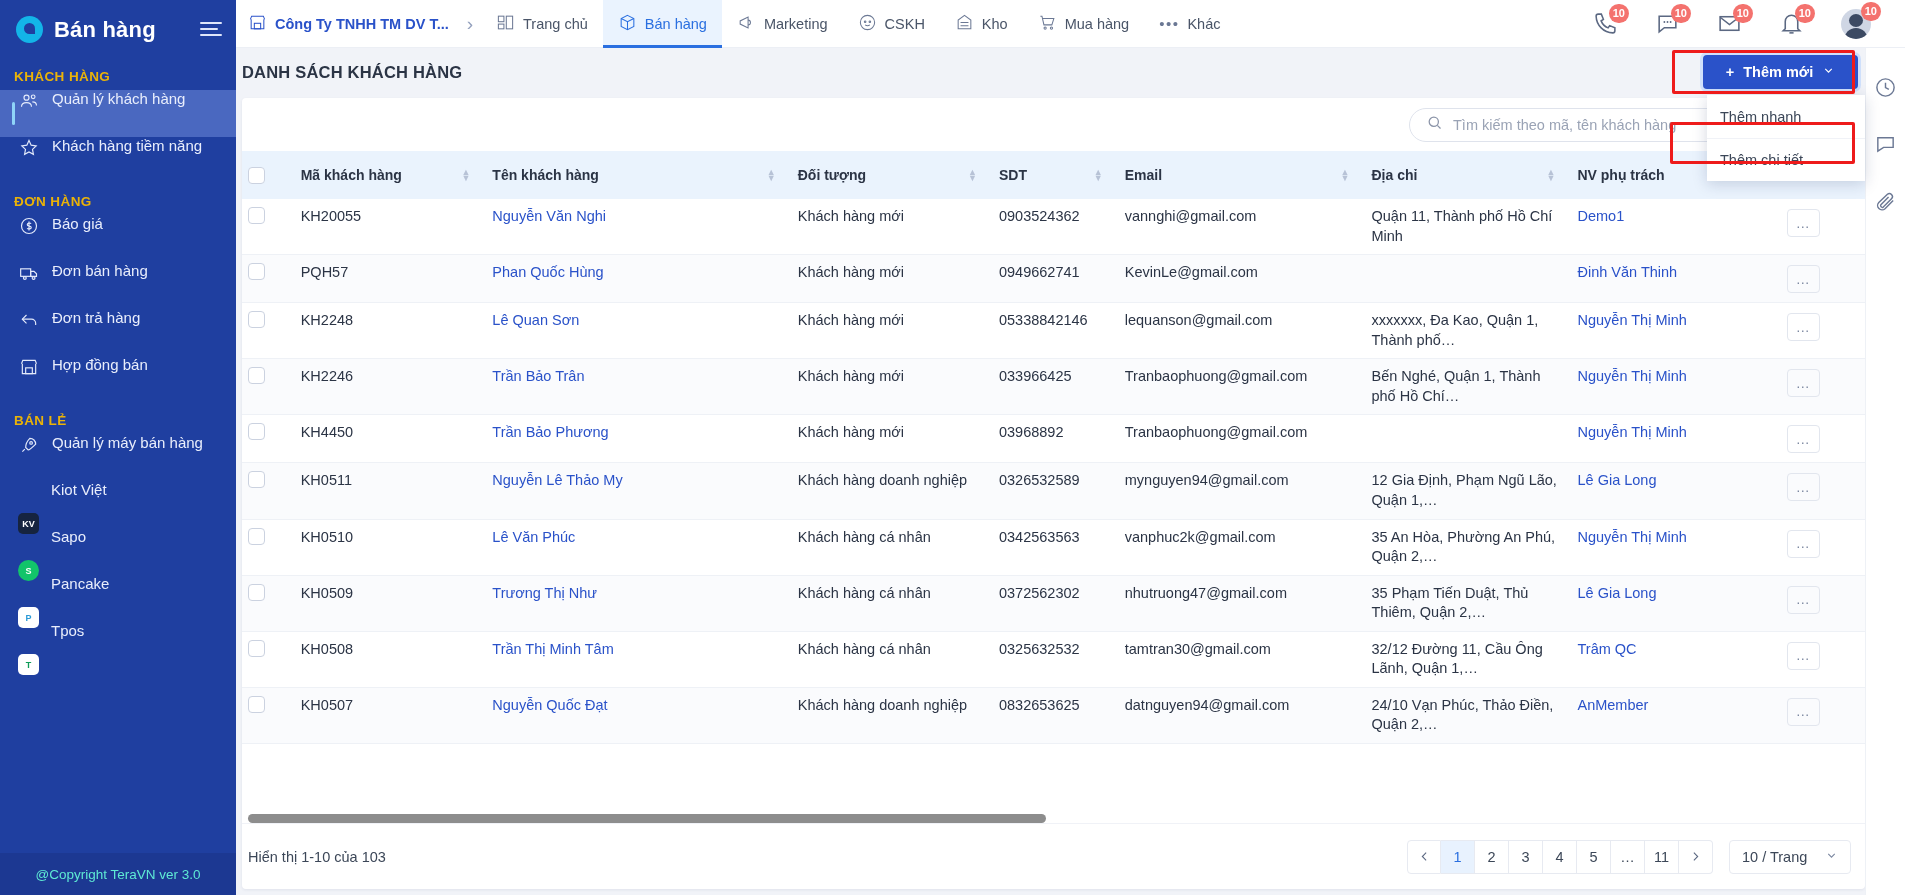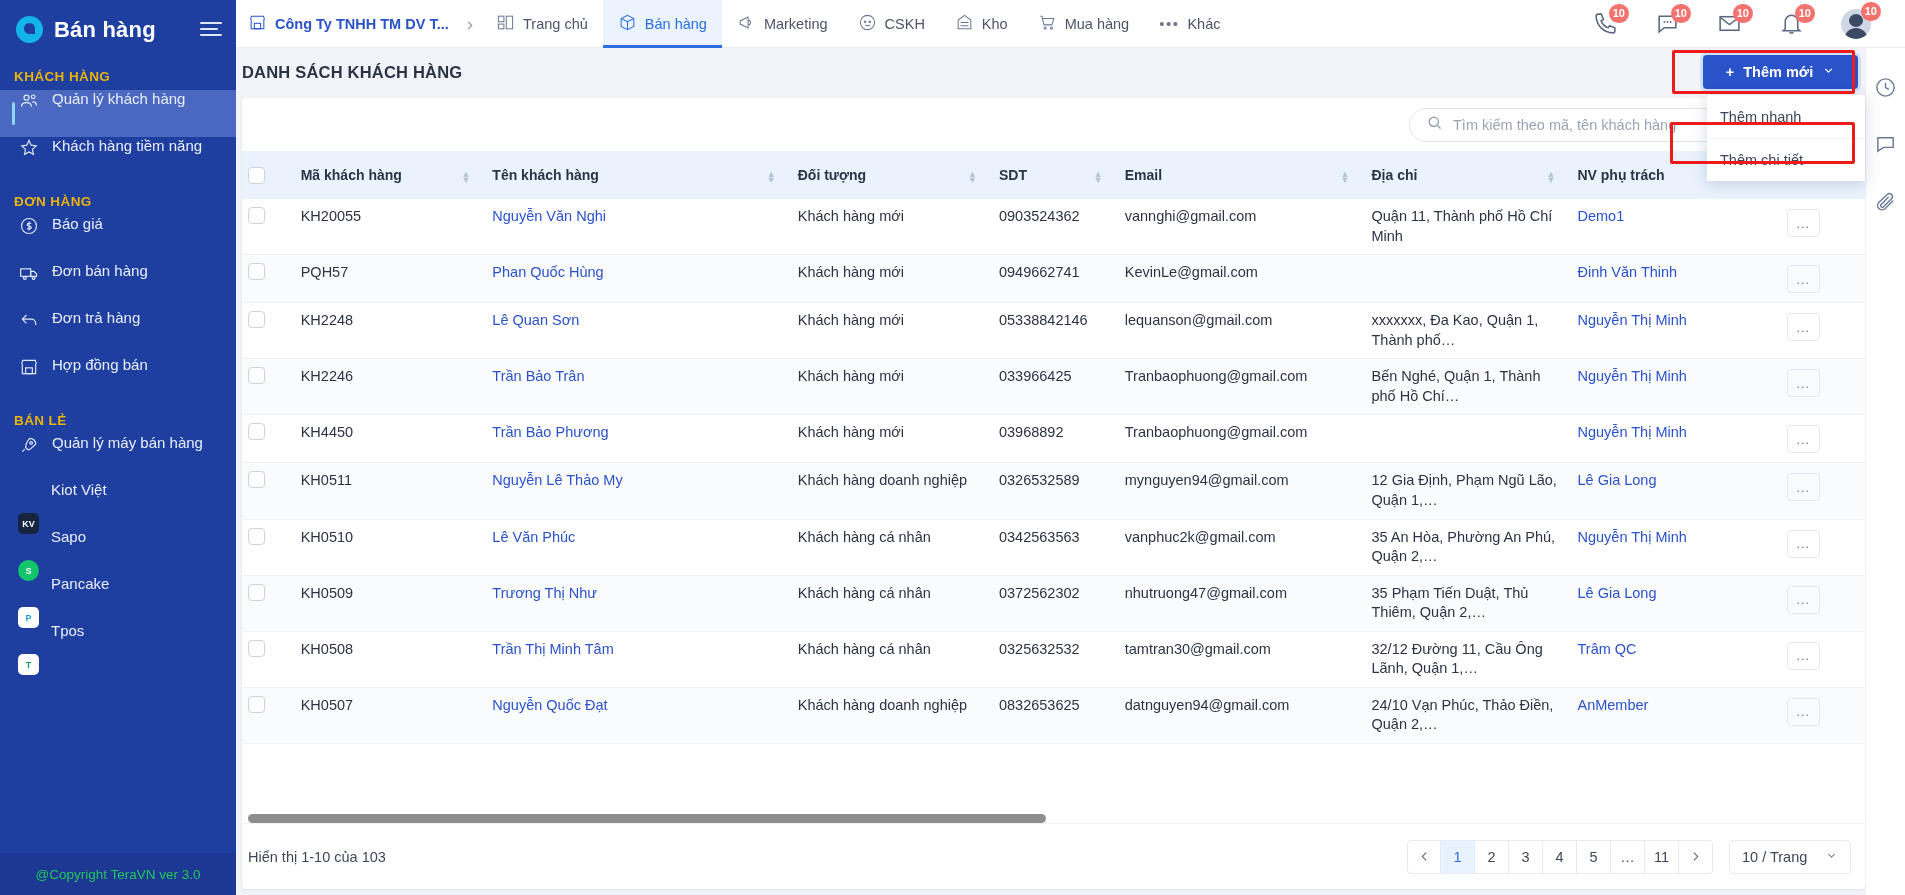--- a/index.html
+++ b/index.html
@@ -56,21 +56,21 @@
     width: 3px; height: 23px; background: #8fd4f8; border-radius: 2px;
   }
   .sb-ico { width: 22px; height: 22px; flex: 0 0 22px; display: flex; align-items: center; justify-content: center; }
   .sb-ico svg { width: 20px; height: 20px; stroke: #e3eafb; fill: none; stroke-width: 1.4; }
   .appico { width: 21px; height: 21px; border-radius: 5px; flex: 0 0 21px;
             display: flex; align-items: center; justify-content: center;
             font-size: 9px; font-weight: bold; color: #fff; margin-top: 32px; }
   .sb-copy {
     position: absolute; bottom: 0; left: 0; right: 0; height: 42px;
     background: #1c3892; display: flex; align-items: center; justify-content: center;
-    font-size: 13.5px; color: #22c55e;
+    font-size: 13.5px; color: #5eead4;
   }
 
   
   .main { flex: 1; height: 895px; position: relative; background: #f1f3f8; overflow: hidden; }
 
   .topbar {
     height: 48px; background: #fff; display: flex; align-items: center;
     padding-left: 6px; gap: 0px; position: relative;
     border-bottom: 1px solid #eceff5;
   }
@@ -120,21 +120,21 @@
                      font-family: "Liberation Sans", sans-serif; background: transparent; }
   .searchbox input::placeholder { color: #9aa3b5; }
 
   
   .tablewrap { position: absolute; left: 0; right: 0; top: 53px; bottom: 72px; overflow: hidden; }
   table { width: 100%; border-collapse: collapse; table-layout: fixed; }
   thead th {
     background: #eaf3fd; height: 48px; text-align: left; font-size: 14px; font-weight: bold;
     color: #2b3445; padding: 0 6px; vertical-align: middle; white-space: nowrap;
   }
-  thead th .thwrap { display: flex; align-items: flex-end; gap: 16px; }
+  thead th .thwrap { display: flex; align-items: center; gap: 16px; }
   .sorter { margin-left: auto; display: flex; flex-direction: column; line-height: 6px; color: #b7c2d6; font-size: 9px; padding-right: 10px;}
   tbody td {
     height: 48px; font-size: 14.5px; color: #2b3445; padding: 8px 6px; vertical-align: top;
     border-bottom: 1px solid #eef1f6; line-height: 1.35;
   }
   tbody tr:nth-child(even) { background: #fafbfd; }
   .lnk { color: #2a52c9; cursor: pointer; }
   .chk { width: 17px; height: 17px; border: 1px solid #cbd2e0; border-radius: 4px; background: #fff; cursor: pointer; }
   .rowbtn { width: 33px; height: 28px; border: 1px solid #e2e6ee; border-radius: 4px;
             display: flex; align-items: center; justify-content: center; color: #7b87a0;

